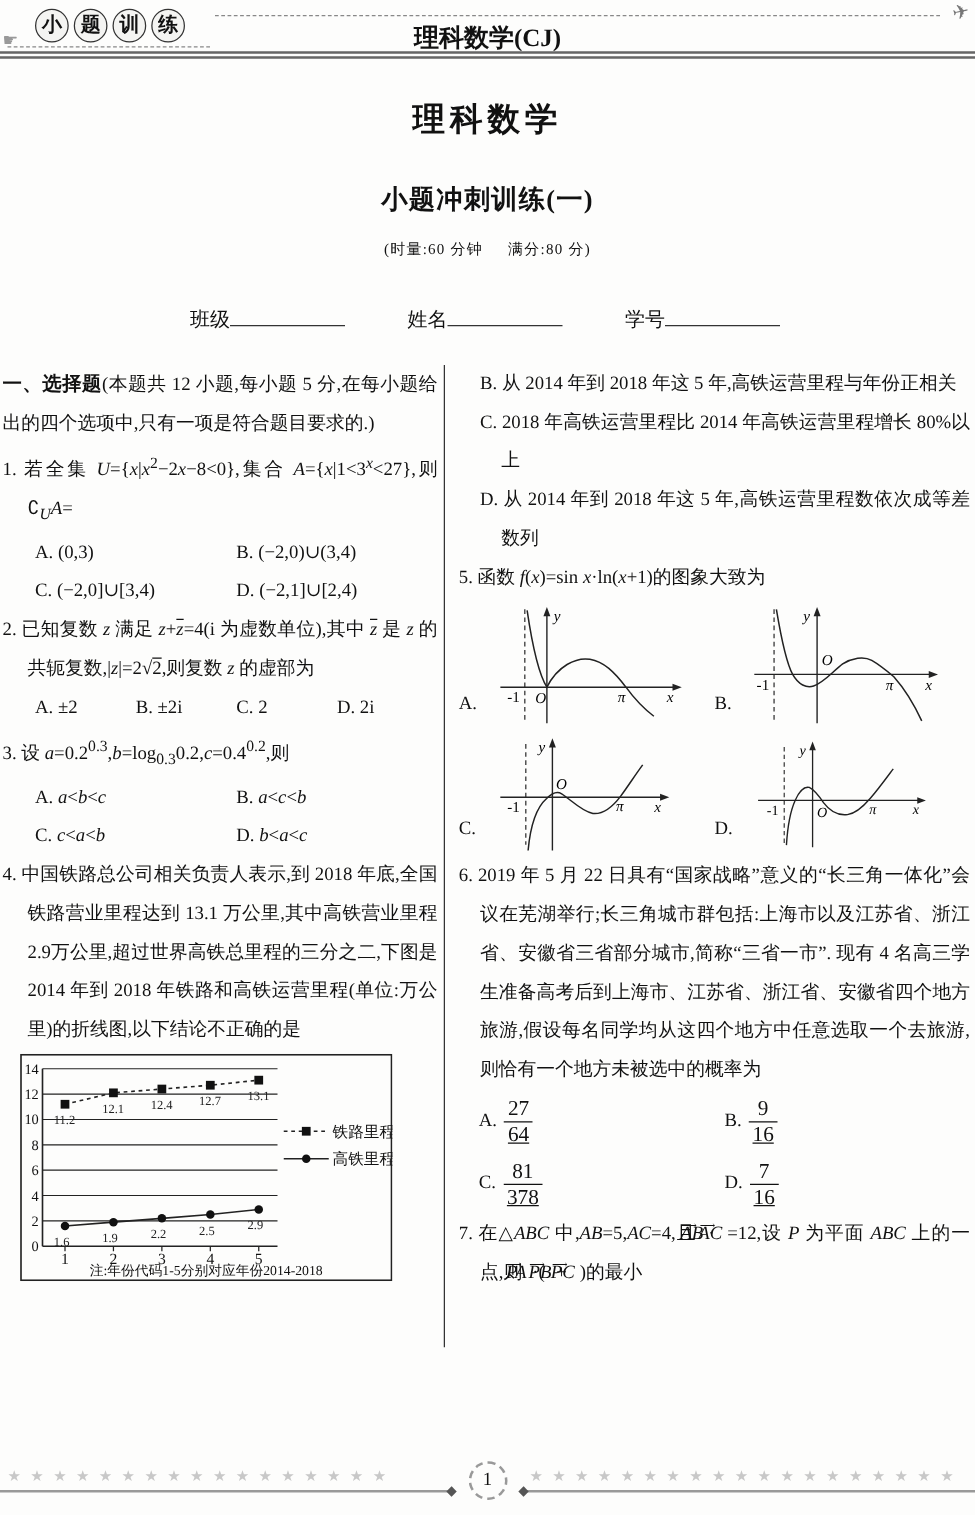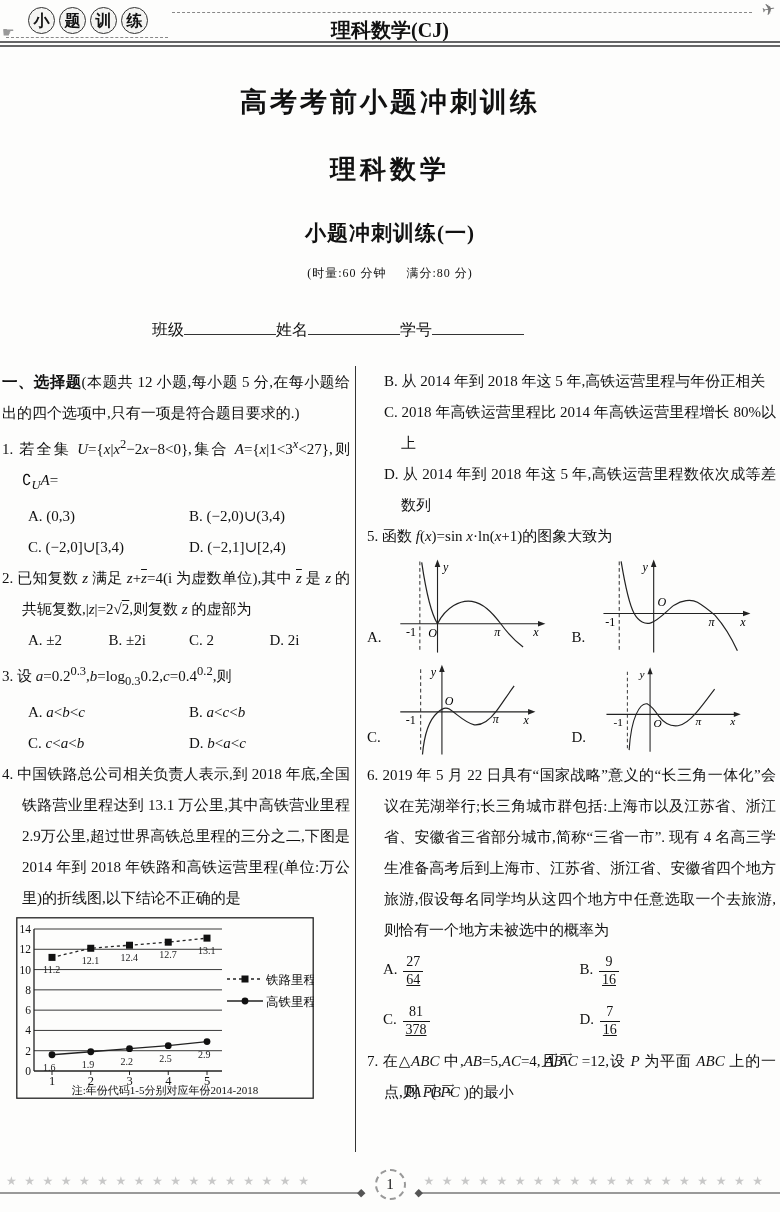--- a/index.html
+++ b/index.html
@@ -17,21 +17,21 @@
   .plane-ic{position:absolute;right:5px;top:0px;color:#777;font-size:16px;transform:rotate(-12deg);}
   .hdr-title{position:absolute;left:0;right:0;top:17px;text-align:center;font-weight:bold;font-size:20px;}
   .dbl-rule{position:absolute;left:0;right:0;top:41px;height:6px;border-top:2px solid #666;border-bottom:2px solid #666;}
   
   .titles{text-align:center;}
   .t-main{margin-top:38px;font-size:27px;font-weight:bold;letter-spacing:3px;}
   .t-subject{margin-top:32px;font-size:26px;font-weight:bold;letter-spacing:4px;}
   .t-section{margin-top:32px;font-size:21px;font-weight:bold;letter-spacing:1px;}
   .t-meta{margin-top:18px;font-size:12px;letter-spacing:1px;}
   
-  .fields{margin-top:36px;padding-left:152px;display:flex;font-size:16px;}
+  .fields{margin-top:36px;padding-left:152px;display:flex;gap:50px;font-size:16px;}
   .fields .blank{display:inline-block;width:92px;border-bottom:1px solid #333;height:17px;}
   
   .content{display:flex;margin-top:25px;height:786px;overflow:hidden;}
   .col{line-height:31px;text-align:justify;}
   .col-left{width:356px;padding:0 5px 0 2px;border-right:1px solid #333;}
   .col-right{flex:1;padding-left:11px;padding-right:4px;}
   .sechead{font-size:15px;}
   .sechead b{font-size:15.5px;}
   .prob{padding-left:20px;text-indent:-20px;}
   .col-right .prob{padding-left:17px;text-indent:-17px;}
@@ -40,21 +40,21 @@
   .opt-par{padding-left:45px;text-indent:-17px;}
   .col-right .opt-par{padding-left:34px;text-indent:-17px;}
   .fracrow{display:flex;padding-left:16px;align-items:center;height:50px;}
   .fracrow .o{flex:1;}
   i{font-family:"Liberation Serif","DejaVu Serif",serif;}
   .ol{text-decoration:overline;}
   .vec{font-style:italic;position:relative;display:inline-block;margin:0 3px;padding:0 1px;}
   .vec::after{content:"⟶";position:absolute;left:50%;transform:translateX(-50%);top:-0.85em;
               font-size:0.58em;font-style:normal;letter-spacing:0;}
   .frac{display:inline-flex;flex-direction:column;vertical-align:middle;text-align:center;
-        line-height:1.15;font-size:14px;margin:0 2px;}
+        line-height:1.15;font-size:17px;margin:0 2px;}
   .frac .fn{border-bottom:1px solid #111;padding:0 3px;}
   .frac .fd{padding:0 3px;text-decoration:underline;}
   
   .chartfig{margin:3px 0 2px 14px;}
   .chartfig svg{display:block;font-family:"Liberation Serif","DejaVu Serif",serif;}
   
   .graphs{display:grid;grid-template-columns:1fr 1fr;margin-top:2px;}
   .gcell{display:flex;align-items:flex-end;line-height:normal;}
   .glab{padding-bottom:14px;font-size:15px;width:24px;flex:none;}
   .gcell svg{flex:none;}
@@ -85,21 +85,20 @@
       <span class="lc">练</span>
     </div>
     <div class="hdr-dash-under"></div>
     <div class="hdr-dash-top"></div>
     <span class="plane-ic">✈</span>
     <div class="hdr-title">理科数学(CJ)</div>
     <div class="dbl-rule"></div>
   </div>
 
   <div class="titles">
-    <div class="t-main">高考考前小题冲刺训练</div>
     <div class="t-subject">理科数学</div>
     <div class="t-section">小题冲刺训练(一)</div>
     <div class="t-meta">(时量:60 分钟&nbsp;&nbsp;&nbsp;&nbsp;&nbsp;满分:80 分)</div>
   </div>
 
   <div class="fields">
     <span><span>班级</span><span class="blank"></span></span>
     <span><span>姓名</span><span class="blank"></span></span>
     <span><span>学号</span><span class="blank"></span></span>
   </div>

